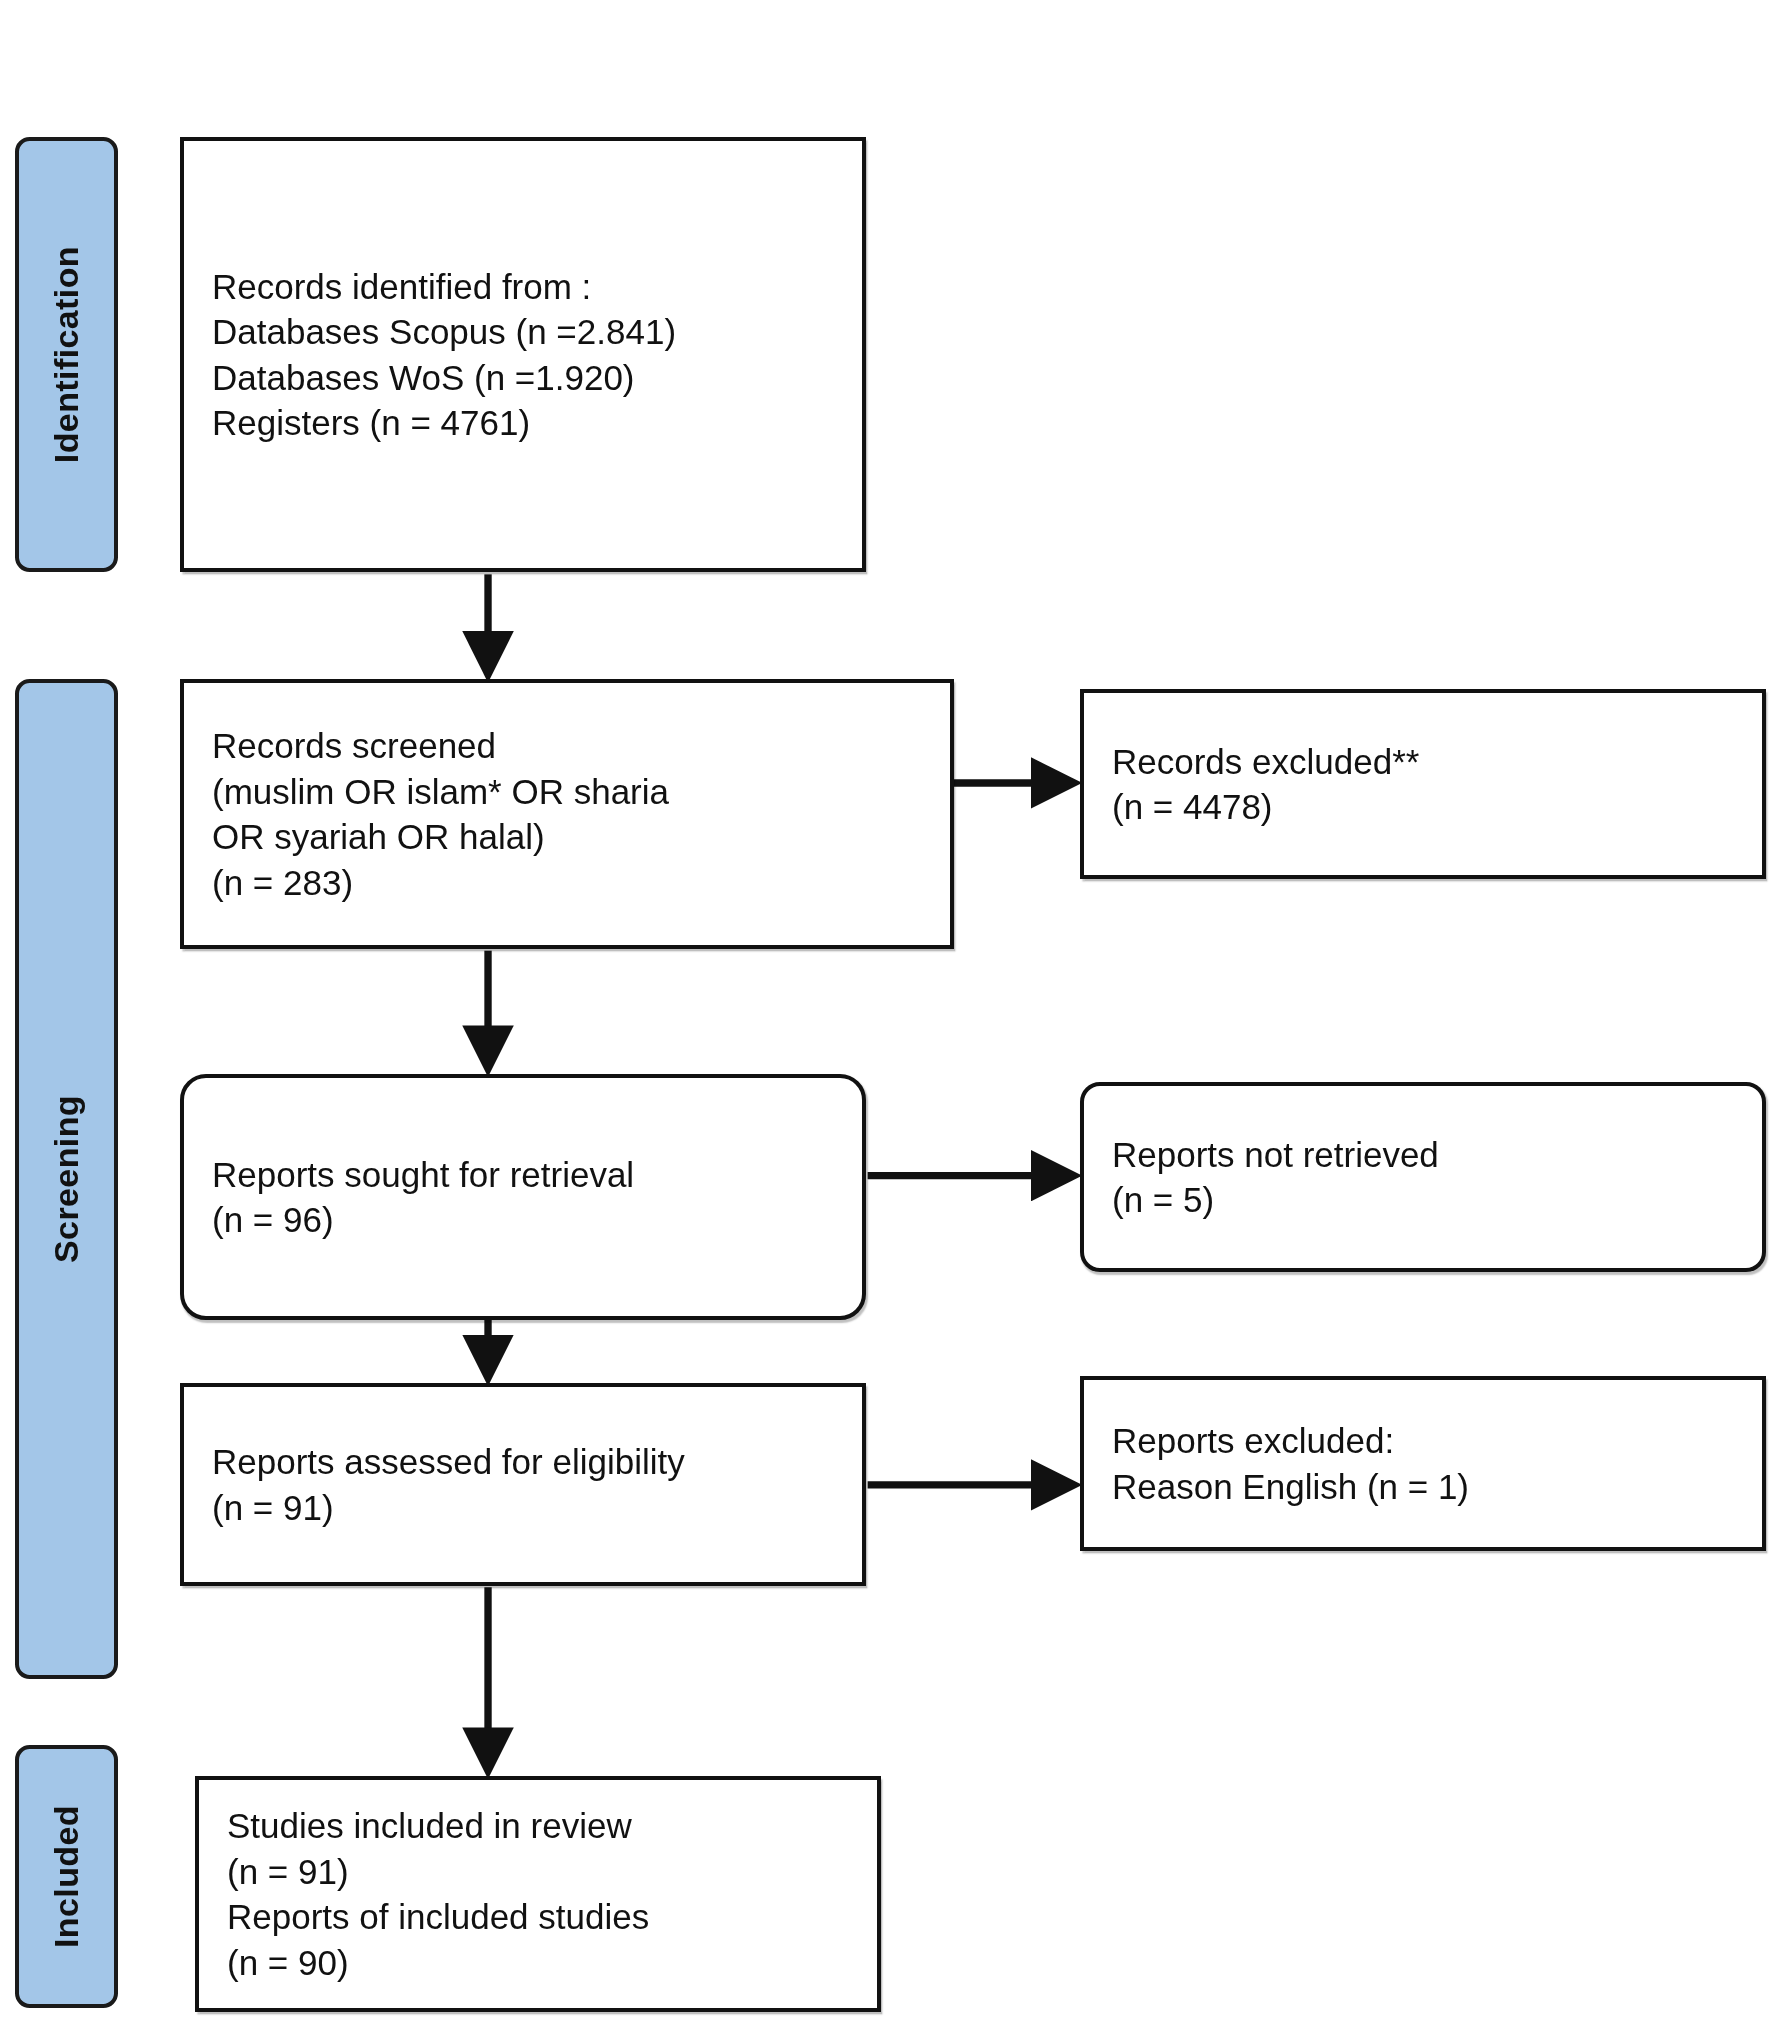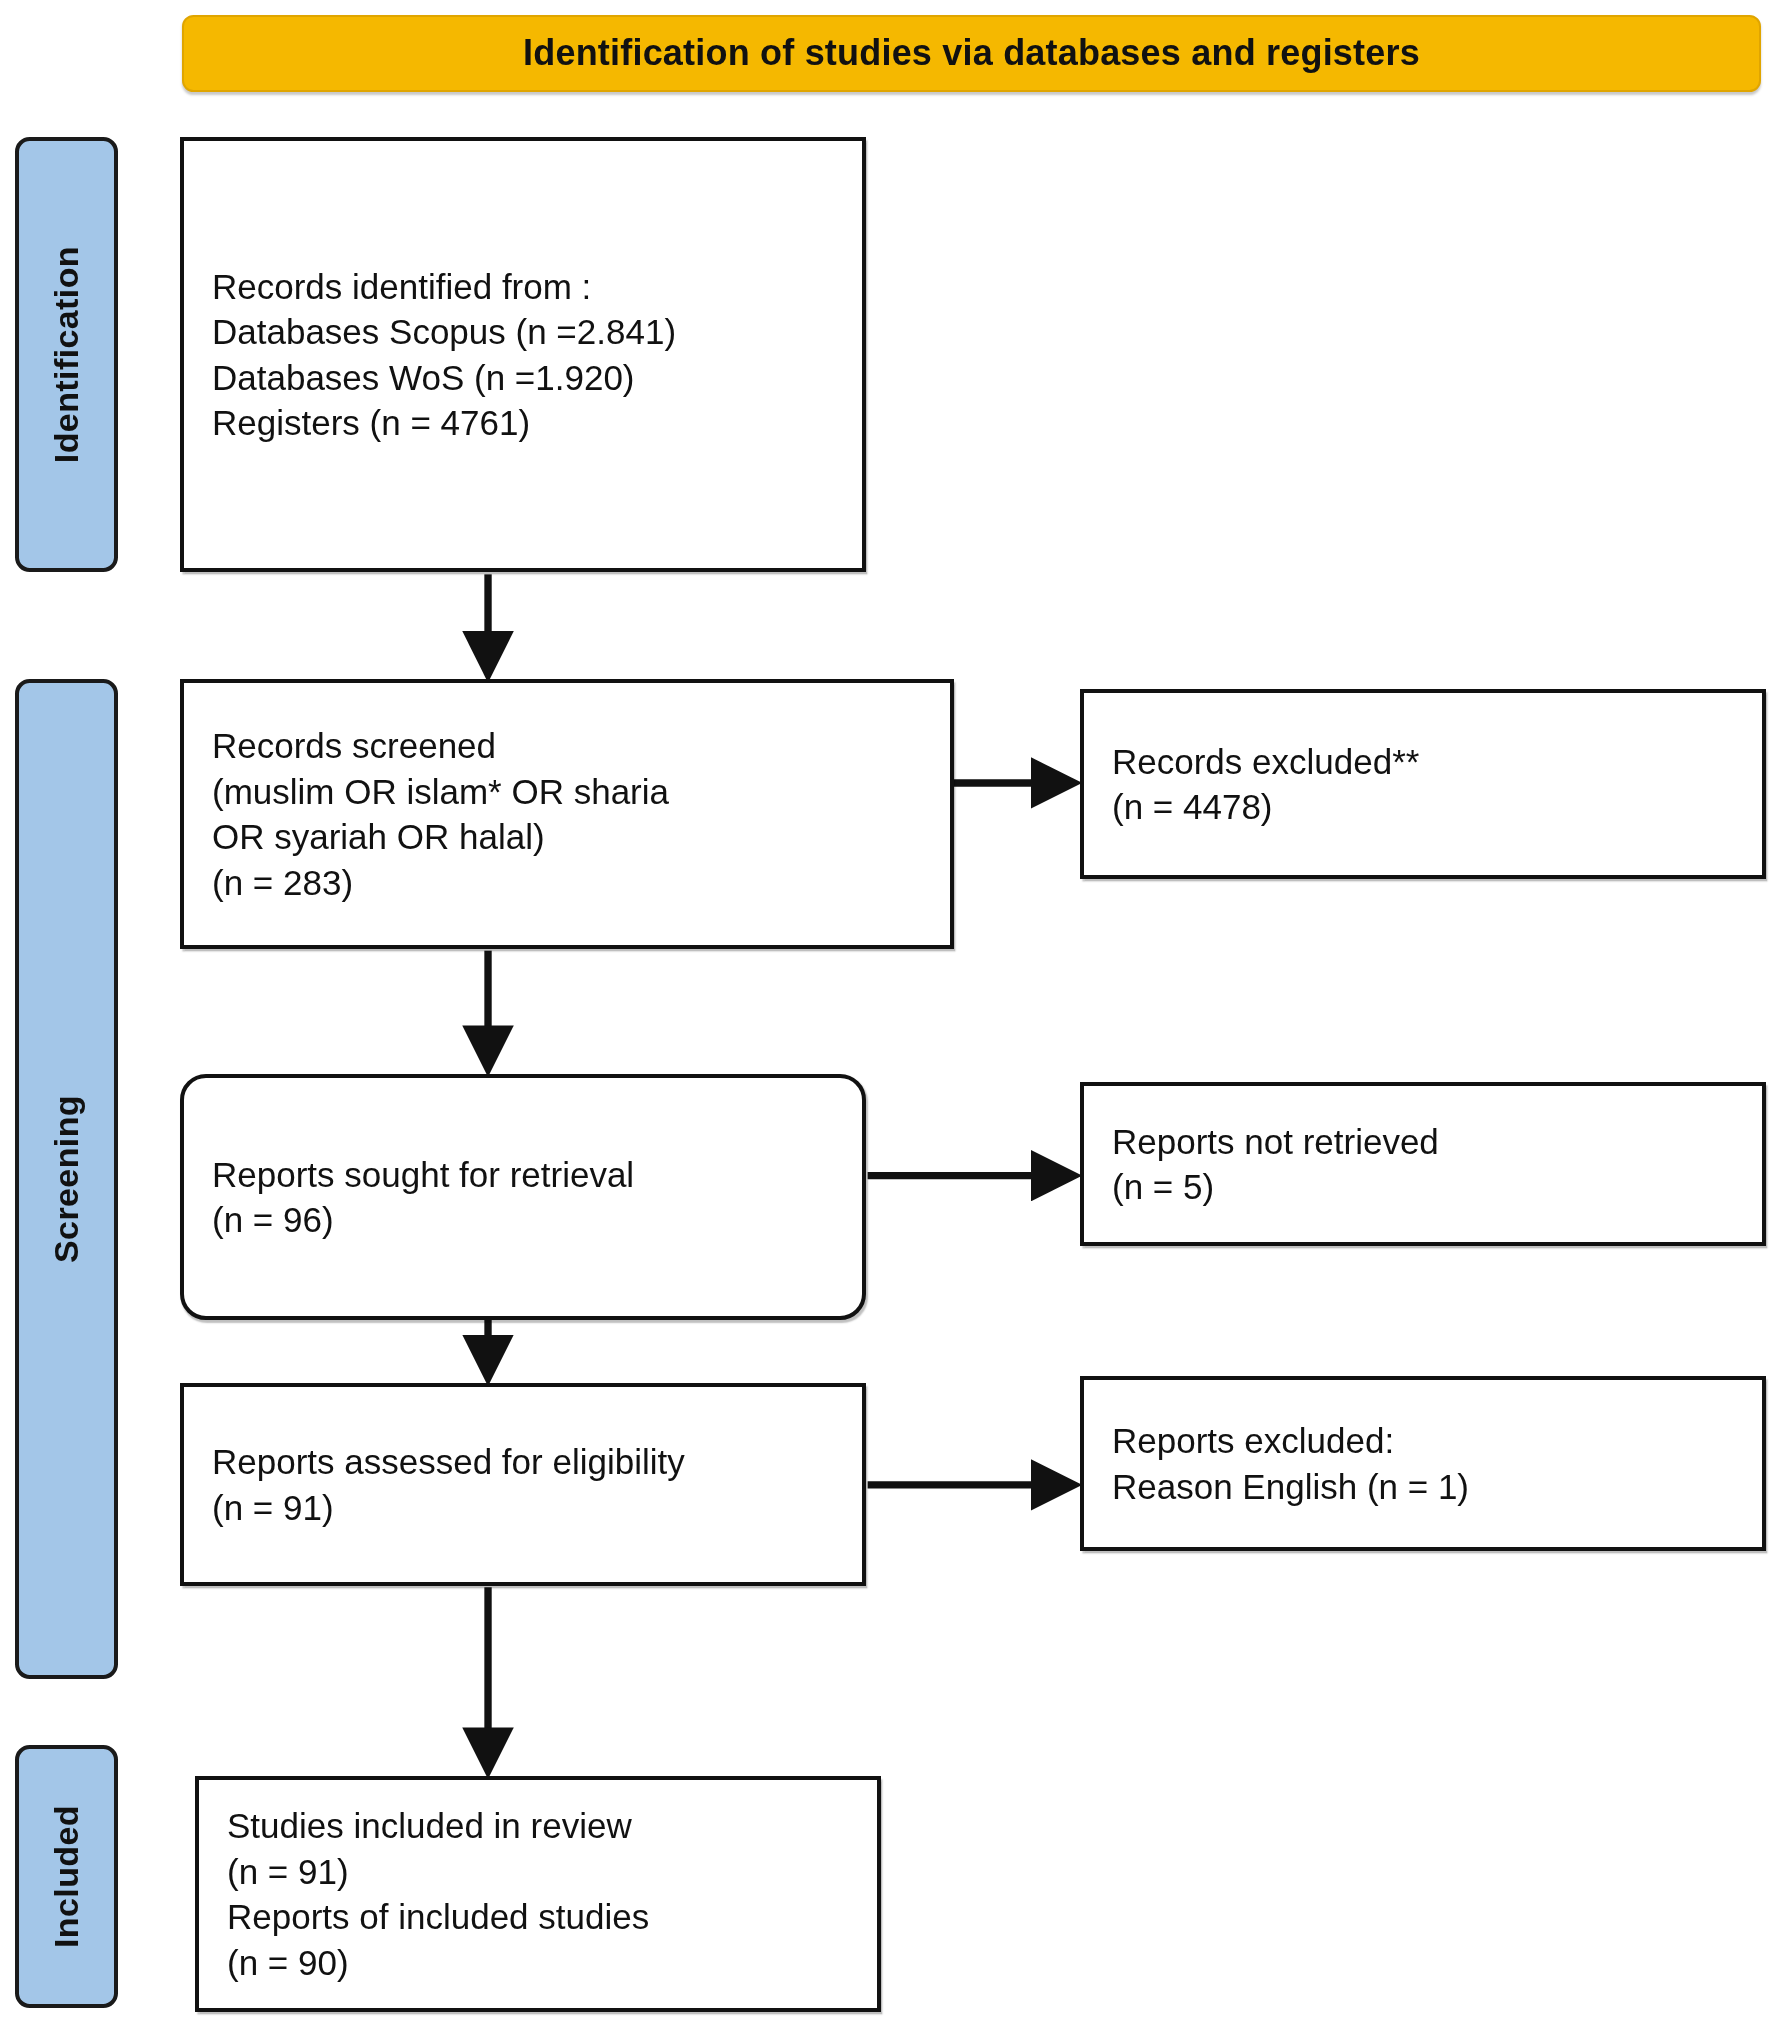--- a/index.html
+++ b/index.html
@@ -83,43 +83,40 @@
     font-size: 35px;
     line-height: 1.30;
     color: #111111;
     white-space: pre-line;
   }
 
   .box-identified        { left: 180px;  top: 137px;  width: 686px;  height: 435px; }
   .box-screened          { left: 180px;  top: 679px;  width: 774px;  height: 270px; }
   .box-excluded          { left: 1080px; top: 689px;  width: 686px;  height: 190px; }
   .box-sought            { left: 180px;  top: 1074px; width: 686px;  height: 246px; border-radius: 26px; }
-  .box-not-retrieved     { left: 1080px; top: 1082px; width: 686px;  height: 164px; }
+  .box-not-retrieved     { left: 1080px; top: 1082px; width: 686px;  height: 190px; border-radius: 20px; }
   .box-assessed          { left: 180px;  top: 1383px; width: 686px;  height: 203px; }
   .box-reports-excluded  { left: 1080px; top: 1376px; width: 686px;  height: 175px; }
   .box-included          { left: 180px;  top: 1776px; width: 686px;  height: 236px; margin-left: 15px; }
 
   
   #connectors {
     position: absolute;
     left: 0;
     top: 0;
     width: 1786px;
     height: 2038px;
     pointer-events: none;
   }
 </style>
 </head>
 <body>
 
 <div id="canvas">
 
-  <div class="header-banner">
-    <div class="header-banner-text">Identification of studies via databases and registers</div>
-  </div>
 
   <div class="stage-bar stage-identification">
     <div class="stage-bar-label">Identification</div>
   </div>
   <div class="stage-bar stage-screening">
     <div class="stage-bar-label">Screening</div>
   </div>
   <div class="stage-bar stage-included">
     <div class="stage-bar-label">Included</div>
   </div>

